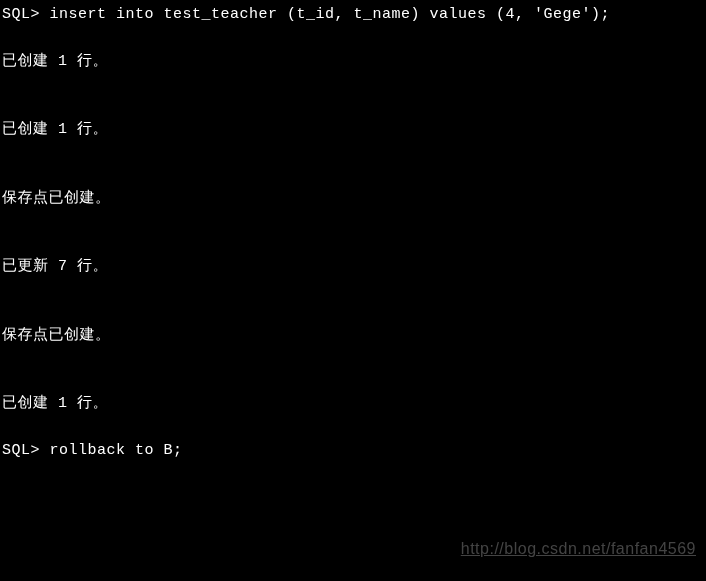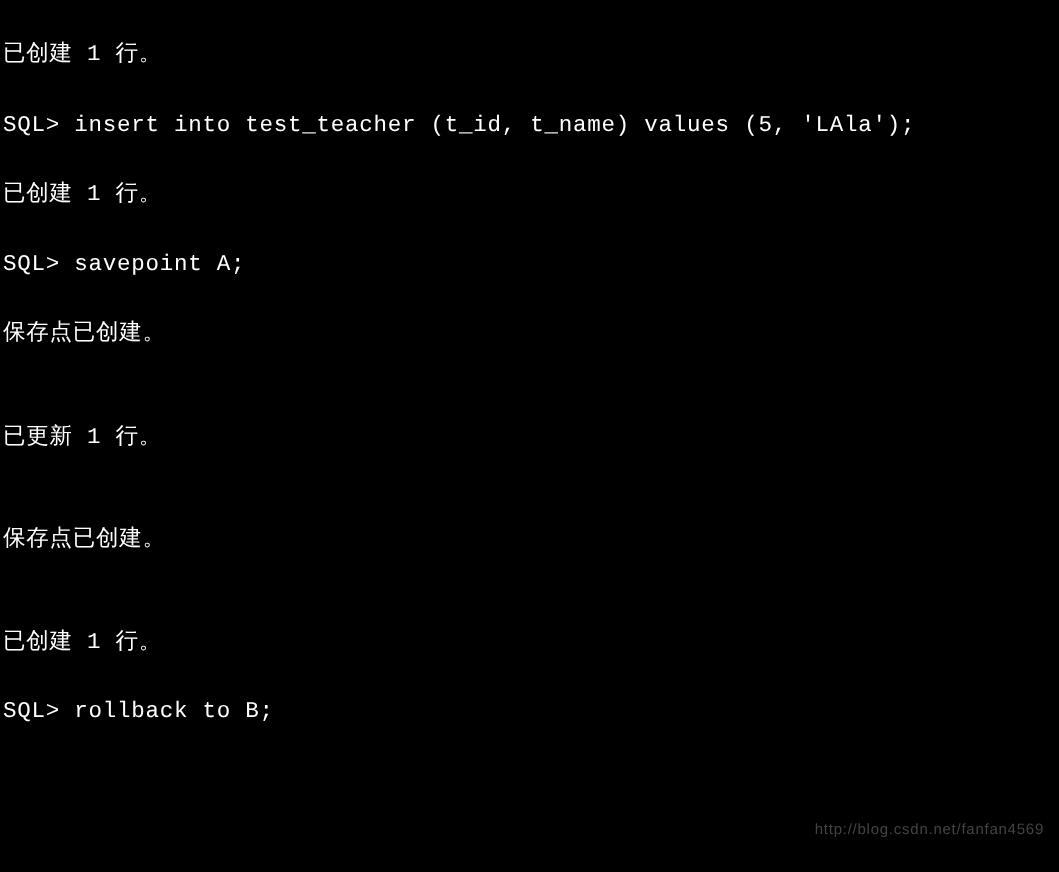--- a/index.html
+++ b/index.html
@@ -25,42 +25,42 @@
       letter-spacing: 0.5px;
     }
     .blank-line {
       height: 22px;
     }
     .watermark {
       position: absolute;
       bottom: 20px;
       right: 10px;
       color: #444444;
-      font-size: 10px;
+      font-size: 16px;
       font-family: Arial, sans-serif;
       letter-spacing: 0.5px;
+      text-decoration: underline;
     }
   </style>
 </head>
 <body>
 
 <div id="terminal-container">
+    <div class="terminal-line"><span>SQL&gt; </span><span>insert into test_teacher (t_id, t_name) values (4, 'Gege');</span></div>
     <div class="blank-line"></div>
     <div class="terminal-line">已创建 1 行。</div>
     <div class="blank-line"></div>
-    <div class="terminal-line"><span>SQL&gt; </span><span>insert into test_teacher (t_id, t_name) values (5, 'LAla');</span></div>
     <div class="blank-line"></div>
     <div class="terminal-line">已创建 1 行。</div>
     <div class="blank-line"></div>
-    <div class="terminal-line"><span>SQL&gt; </span><span>savepoint A;</span></div>
     <div class="blank-line"></div>
     <div class="terminal-line">保存点已创建。</div>
     <div class="blank-line"></div>
     <div class="blank-line"></div>
-    <div class="terminal-line">已更新 1 行。</div>
+    <div class="terminal-line">已更新 7 行。</div>
     <div class="blank-line"></div>
     <div class="blank-line"></div>
     <div class="terminal-line">保存点已创建。</div>
     <div class="blank-line"></div>
     <div class="blank-line"></div>
     <div class="terminal-line">已创建 1 行。</div>
     <div class="blank-line"></div>
     <div class="terminal-line"><span>SQL&gt; </span><span>rollback to B;</span></div>
   </div>
 

